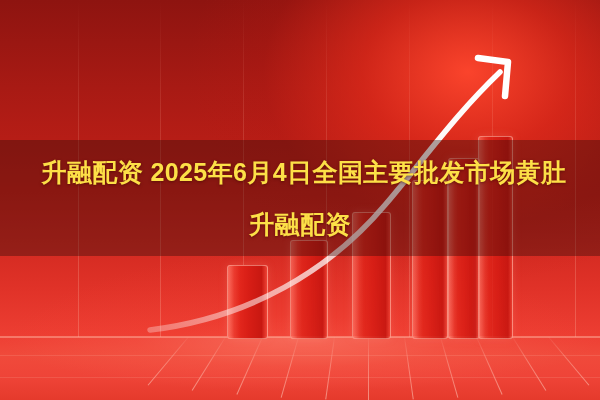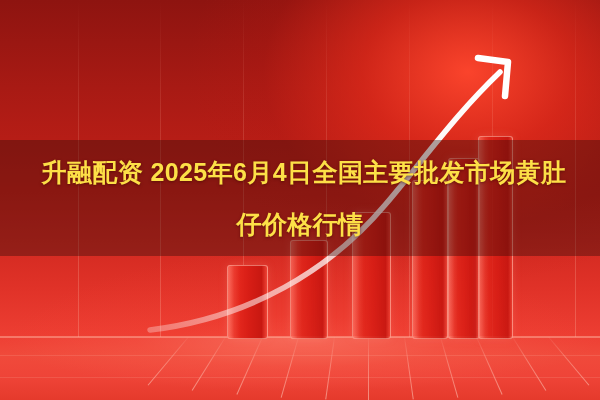--- a/index.html
+++ b/index.html
@@ -266,16 +266,16 @@
       </defs>
       <path d="M 150 330 C 250 318, 330 270, 385 205 C 425 158, 455 115, 500 72" fill="none" stroke="url(#arrGrad)" stroke-width="5.5" stroke-linecap="round"></path>
       <path d="M 478 58 L 508 62 L 505 96" fill="none" stroke="#ffffff" stroke-width="6.5" stroke-linecap="round" stroke-linejoin="round"></path>
     </svg>
   </div>
 
   <div class="title-band"></div>
 
   <div class="title">
     <div class="title-line1">升融配资 2025年6月4日全国主要批发市场黄肚</div>
-    <div>仔价格行情</div>
+    <div>升融配资</div>
   </div>
 
 </div>
 
 </body></html>

